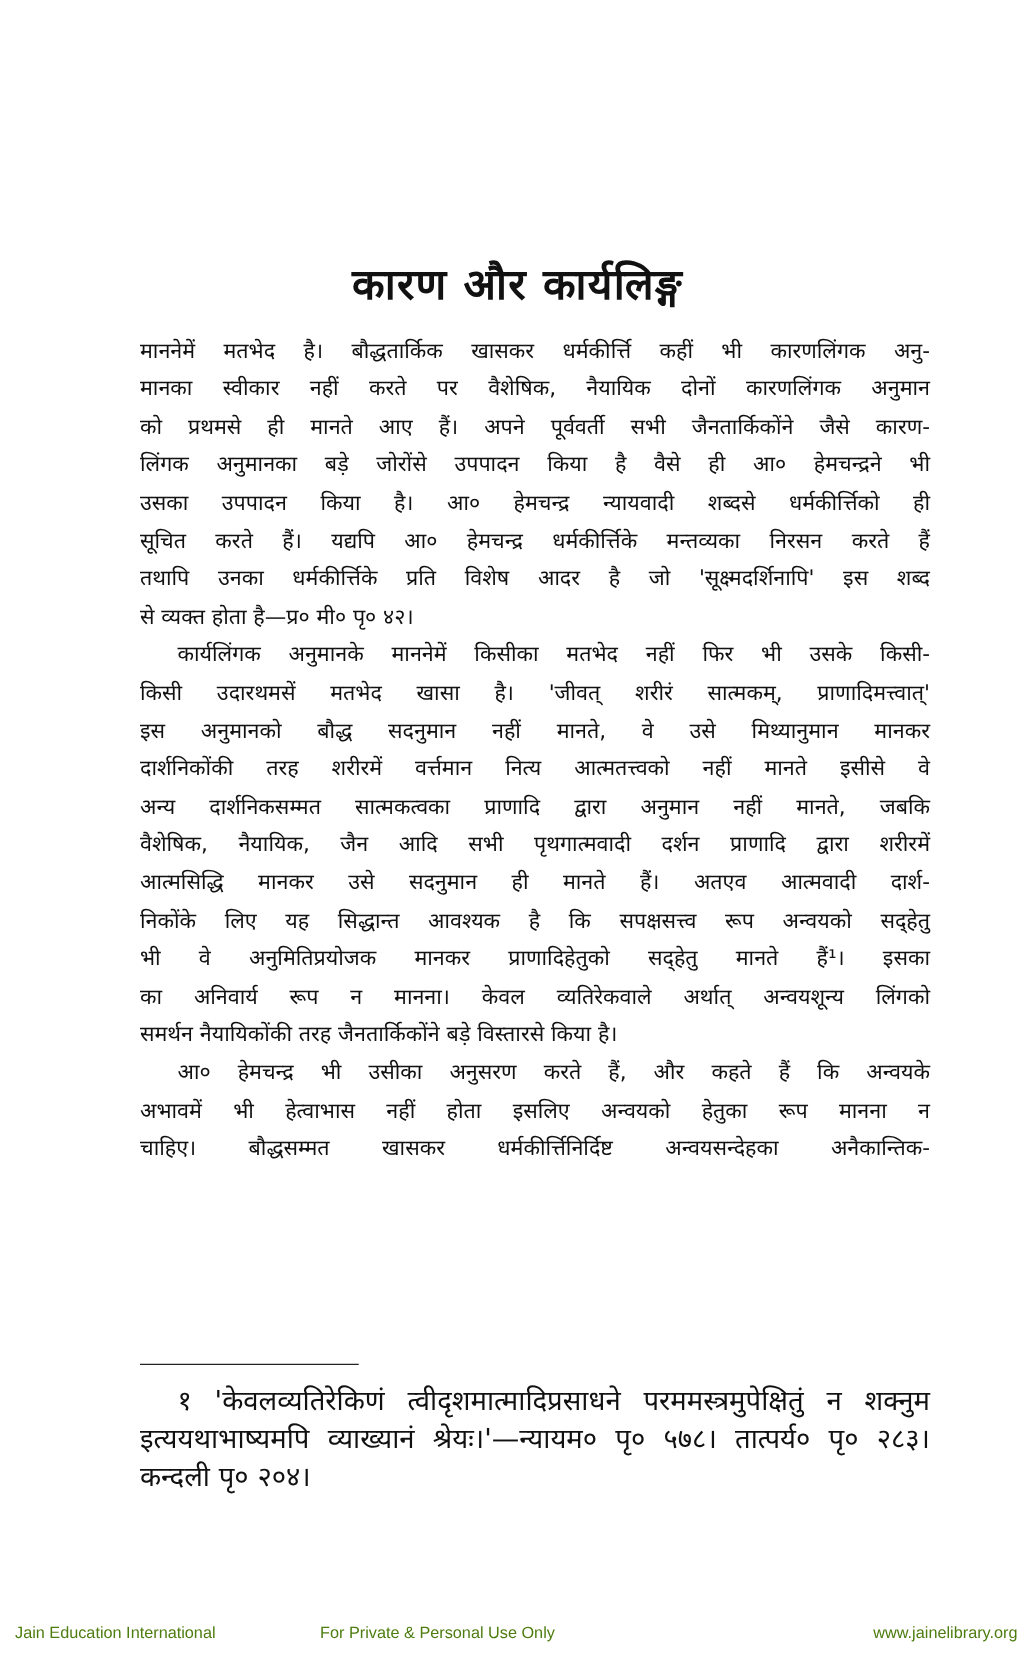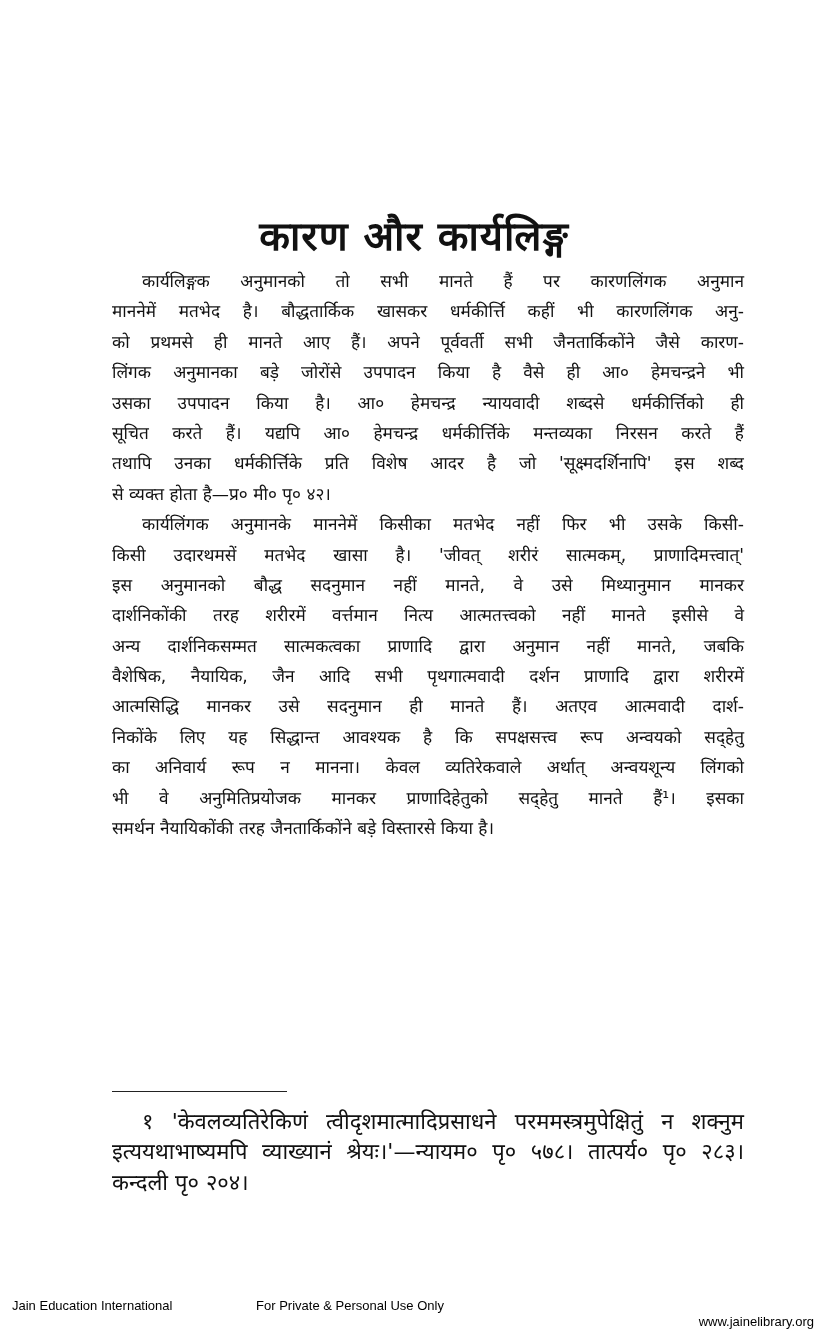--- a/index.html
+++ b/index.html
@@ -14,21 +14,21 @@
       overflow: hidden;
       color: #111111;
       font-family: "DejaVu Sans", "Liberation Sans", sans-serif;
     }
     .page-title {
       position: absolute;
       top: 180px;
       left: 0;
       width: 828px;
       text-align: center;
-      font-size: 40px;
+      font-size: 34px;
       font-weight: bold;
       letter-spacing: 1px;
     }
     .body-text {
       position: absolute;
       top: 266px;
       left: 112px;
       width: 632px;
       font-size: 17.2px;
       line-height: 30.4px;
@@ -62,58 +62,63 @@
       line-height: 33px;
     }
     .footer {
       position: absolute;
       top: 1298px;
       left: 0;
       width: 828px;
       height: 20px;
       font-family: "Liberation Sans", sans-serif;
       font-size: 13px;
-      color: #000000;
+      color: #4d7c0f;
     }
     .footer span {
       position: absolute;
       top: 0;
     }
     .footer .left { left: 12px; }
     .footer .center { left: 0; width: 700px; text-align: center; }
-    .footer .right { right: 14px; margin-top: 16px; }
+    .footer .right { right: 14px; }
   </style>
 </head>
 <body>
 
 <h1 class="page-title">कारण और कार्यलिङ्ग</h1>
 
 <div class="body-text">
   <div>
-    <span class="line indent">कार्यलिङ्गक अनुमानको तो सभी मानते हैं पर कारणलिंगक अनुमान</span>
     <span class="line">माननेमें मतभेद है। बौद्धतार्किक खासकर धर्मकीर्त्ति कहीं भी कारणलिंगक अनु-</span>
+    <span class="line">मानका स्वीकार नहीं करते पर वैशेषिक, नैयायिक दोनों कारणलिंगक अनुमान</span>
     <span class="line">को प्रथमसे ही मानते आए हैं। अपने पूर्ववर्ती सभी जैनतार्किकोंने जैसे कारण-</span>
     <span class="line">लिंगक अनुमानका बड़े जोरोंसे उपपादन किया है वैसे ही आ० हेमचन्द्रने भी</span>
     <span class="line">उसका उपपादन किया है। आ० हेमचन्द्र न्यायवादी शब्दसे धर्मकीर्त्तिको ही</span>
     <span class="line">सूचित करते हैं। यद्यपि आ० हेमचन्द्र धर्मकीर्त्तिके मन्तव्यका निरसन करते हैं</span>
     <span class="line">तथापि उनका धर्मकीर्त्तिके प्रति विशेष आदर है जो 'सूक्ष्मदर्शिनापि' इस शब्द</span>
     <span class="line last">से व्यक्त होता है—प्र० मी० पृ० ४२।</span>
   </div>
   <div>
     <span class="line indent">कार्यलिंगक अनुमानके माननेमें किसीका मतभेद नहीं फिर भी उसके किसी-</span>
     <span class="line">किसी उदारथमसें मतभेद खासा है। 'जीवत् शरीरं सात्मकम्, प्राणादिमत्त्वात्'</span>
     <span class="line">इस अनुमानको बौद्ध सदनुमान नहीं मानते, वे उसे मिथ्यानुमान मानकर</span>
     <span class="line">दार्शनिकोंकी तरह शरीरमें वर्त्तमान नित्य आत्मतत्त्वको नहीं मानते इसीसे वे</span>
     <span class="line">अन्य दार्शनिकसम्मत सात्मकत्वका प्राणादि द्वारा अनुमान नहीं मानते, जबकि</span>
     <span class="line">वैशेषिक, नैयायिक, जैन आदि सभी पृथगात्मवादी दर्शन प्राणादि द्वारा शरीरमें</span>
     <span class="line">आत्मसिद्धि मानकर उसे सदनुमान ही मानते हैं। अतएव आत्मवादी दार्श-</span>
     <span class="line">निकोंके लिए यह सिद्धान्त आवश्यक है कि सपक्षसत्त्व रूप अन्वयको सद्हेतु</span>
+    <span class="line">भी वे अनुमितिप्रयोजक मानकर प्राणादिहेतुको सद्हेतु मानते हैं¹। इसका</span>
     <span class="line">का अनिवार्य रूप न मानना। केवल व्यतिरेकवाले अर्थात् अन्वयशून्य लिंगको</span>
-    <span class="line">भी वे अनुमितिप्रयोजक मानकर प्राणादिहेतुको सद्हेतु मानते हैं¹। इसका</span>
     <span class="line last">समर्थन नैयायिकोंकी तरह जैनतार्किकोंने बड़े विस्तारसे किया है।</span>
+  </div>
+  <div>
+    <span class="line indent">आ० हेमचन्द्र भी उसीका अनुसरण करते हैं, और कहते हैं कि अन्वयके</span>
+    <span class="line">अभावमें भी हेत्वाभास नहीं होता इसलिए अन्वयको हेतुका रूप मानना न</span>
+    <span class="line">चाहिए। बौद्धसम्मत खासकर धर्मकीर्त्तिनिर्दिष्ट अन्वयसन्देहका अनैकान्तिक-</span>
   </div>
 </div>
 
 <div class="footnote-rule"></div>
 
 <div class="footnotes">
   <div>
     <span class="line indent">१ 'केवलव्यतिरेकिणं त्वीदृशमात्मादिप्रसाधने परममस्त्रमुपेक्षितुं न शक्नुम</span>
     <span class="line">इत्ययथाभाष्यमपि व्याख्यानं श्रेयः।'—न्यायम० पृ० ५७८। तात्पर्य० पृ० २८३।</span>
     <span class="line last">कन्दली पृ० २०४।</span>

